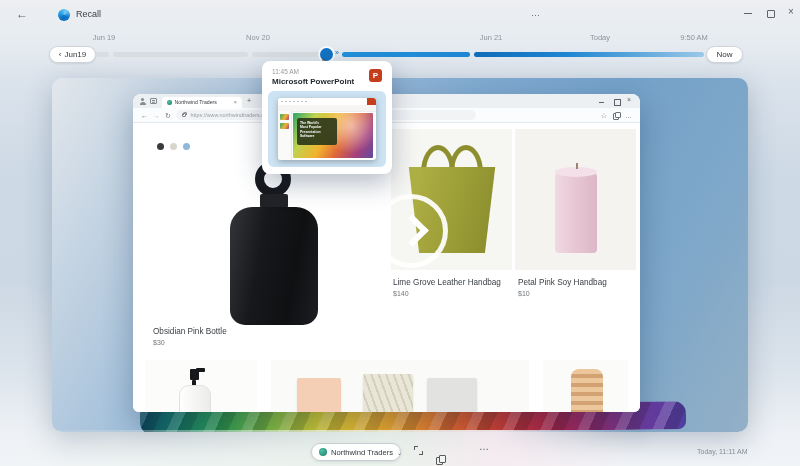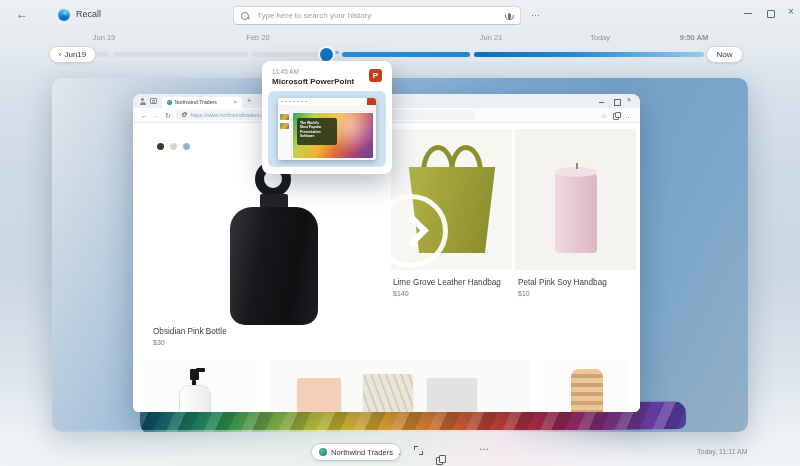--- a/index.html
+++ b/index.html
@@ -156,37 +156,32 @@
 </style>
 </head>
 <body>
 
 <div class="stage nosel">
 
   <div class="abs topbar">
     <div class="abs back">←</div>
     <div class="abs applogo"></div>
     <div class="abs apptitle">Recall</div>
-    <div class="abs searchbox">
-      <span class="mag"></span>
-      <input placeholder="Type here to search your history" style="">
-      <span class="mic"></span>
-    </div>
     <div class="abs top-more">…</div>
     <div class="abs win-min"></div>
     <div class="abs win-max"></div>
     <div class="abs win-close">×</div>
   </div>
 
   <div>
     <div class="abs tick" style="left:104px;">Jun 19</div>
-    <div class="abs tick" style="left:258px;">Feb 20</div>
+    <div class="abs tick" style="left:258px;">Nov 20</div>
     <div class="abs tick" style="left:491px;">Jun 21</div>
     <div class="abs tick" style="left:600px;">Today</div>
-    <div class="abs tick" style="left:694px;font-weight:bold;">9:50 AM</div>
+    <div class="abs tick" style="left:694px;">9:50 AM</div>
 
     <div class="abs pill jump-pill">
       <span>‹</span>
       <span>Jun19</span>
     </div>
 
     <div class="abs seg seg-gray" style="left:96px;width:13px;"></div>
     <div class="abs seg seg-gray" style="left:113px;width:135px;"></div>
     <div class="abs seg seg-gray" style="left:252px;width:70px;"></div>
     <div class="abs seg" style="left:342px;width:128px;background:linear-gradient(90deg,#2391dc,#1e86d2);"></div>

